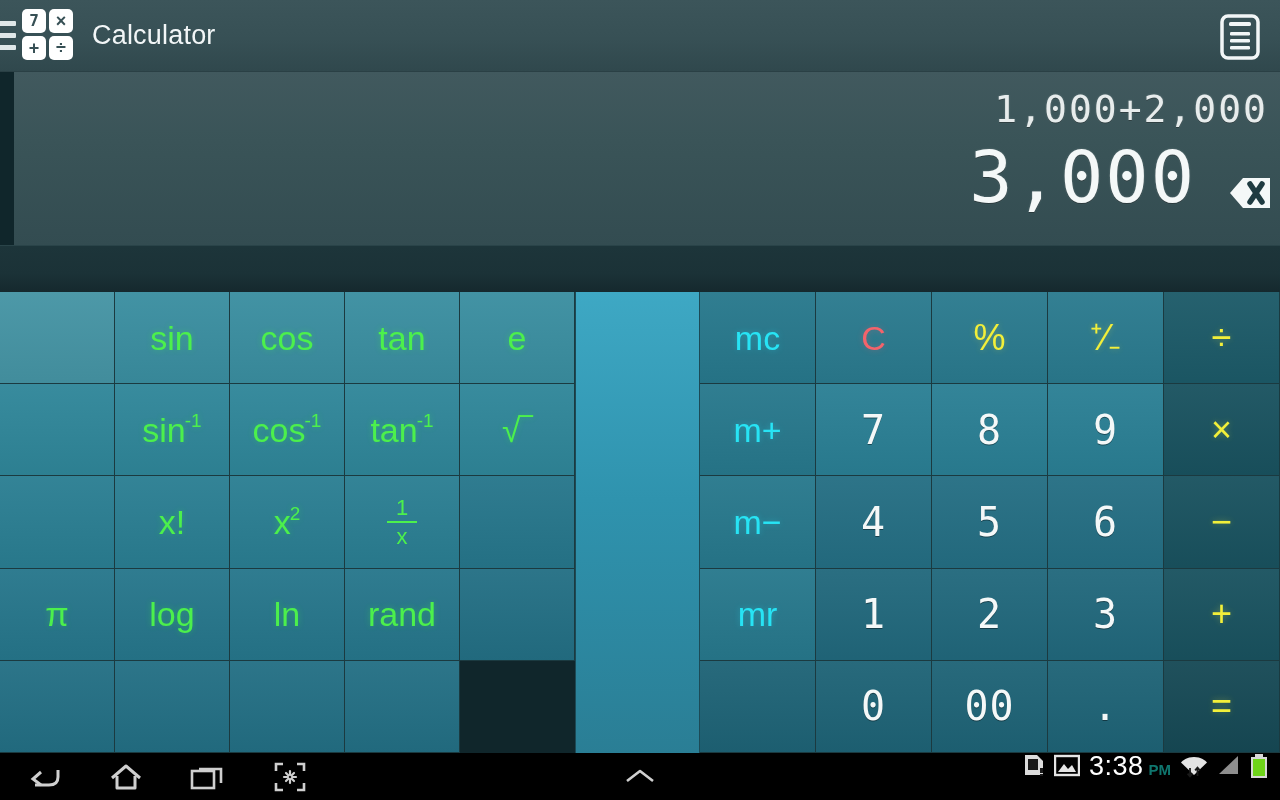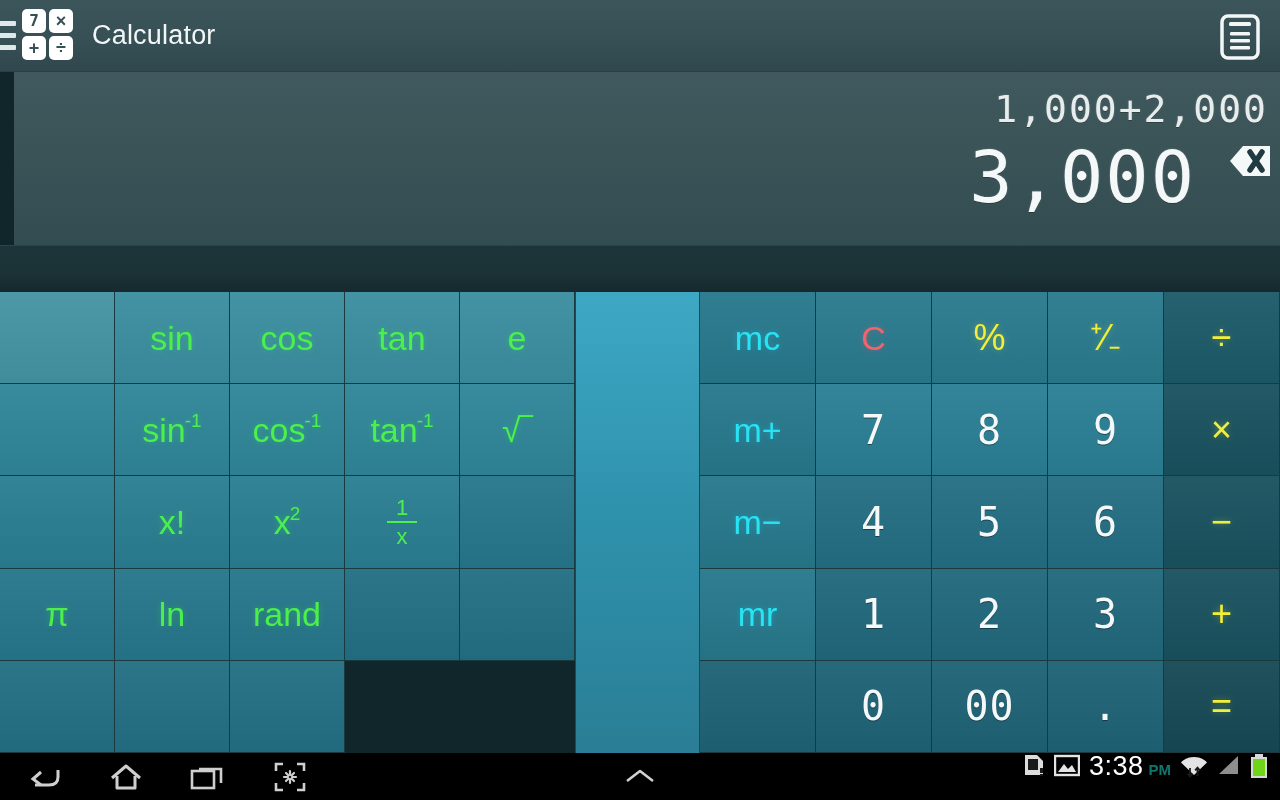--- a/index.html
+++ b/index.html
@@ -37,21 +37,21 @@
   #display {
     position:absolute; left:14px; top:72px; width:1280px; height:173px;
     background:linear-gradient(to bottom,#41595e 0%,#3a5458 40%,#334c51 100%);
     display:flex; flex-direction:column; align-items:flex-end;
     padding:14px 22px 8px 6px;
   }
   .seg { font-family:"DejaVu Sans Mono", monospace; font-weight:400;
          color:#f4f8f8; letter-spacing:2px;
          text-shadow:0 1px 0 rgba(0,0,0,.35), 0 0 2px rgba(255,255,255,.25); }
   #expression { font-size:38px; line-height:46px; opacity:.93; padding-right:4px; }
-  #resultrow { display:flex; align-items:flex-start; gap:14px; margin-top:6px; }
+  #resultrow { display:flex; align-items:flex-end; gap:14px; margin-top:6px; }
   #result { font-size:72px; line-height:78px; }
 
   #backspace { width:62px; height:46px; position:relative; flex:0 0 auto; }
 
   
   #strip { position:absolute; left:0; top:245px; width:1280px; height:47px;
            background:linear-gradient(to bottom,#1d353a 0%,#1b3237 60%,#15292e 100%);
            border-top:1px solid #2a4449; }
 
   
@@ -215,20 +215,23 @@
         <div class="key r2 c4">
           <span class="lbl frac">
             <span>1</span>
             <span class="bar"></span>
             <span>x</span>
           </span>
         </div>
         <div class="key r3 c0"></div>
         <div class="key r3 c1">
           <span class="lbl sci">π</span>
+        </div>
+        <div class="key r3 c2">
+          <span class="lbl sci">log</span>
         </div>
         <div class="key r3 c3">
           <span class="lbl sci">ln</span>
         </div>
         <div class="key r3 c4">
           <span class="lbl sci">rand</span>
         </div>
         <div class="key r4 c0"></div>
         <div class="key r4 c1"></div>
         <div class="key r4 c2"></div>

